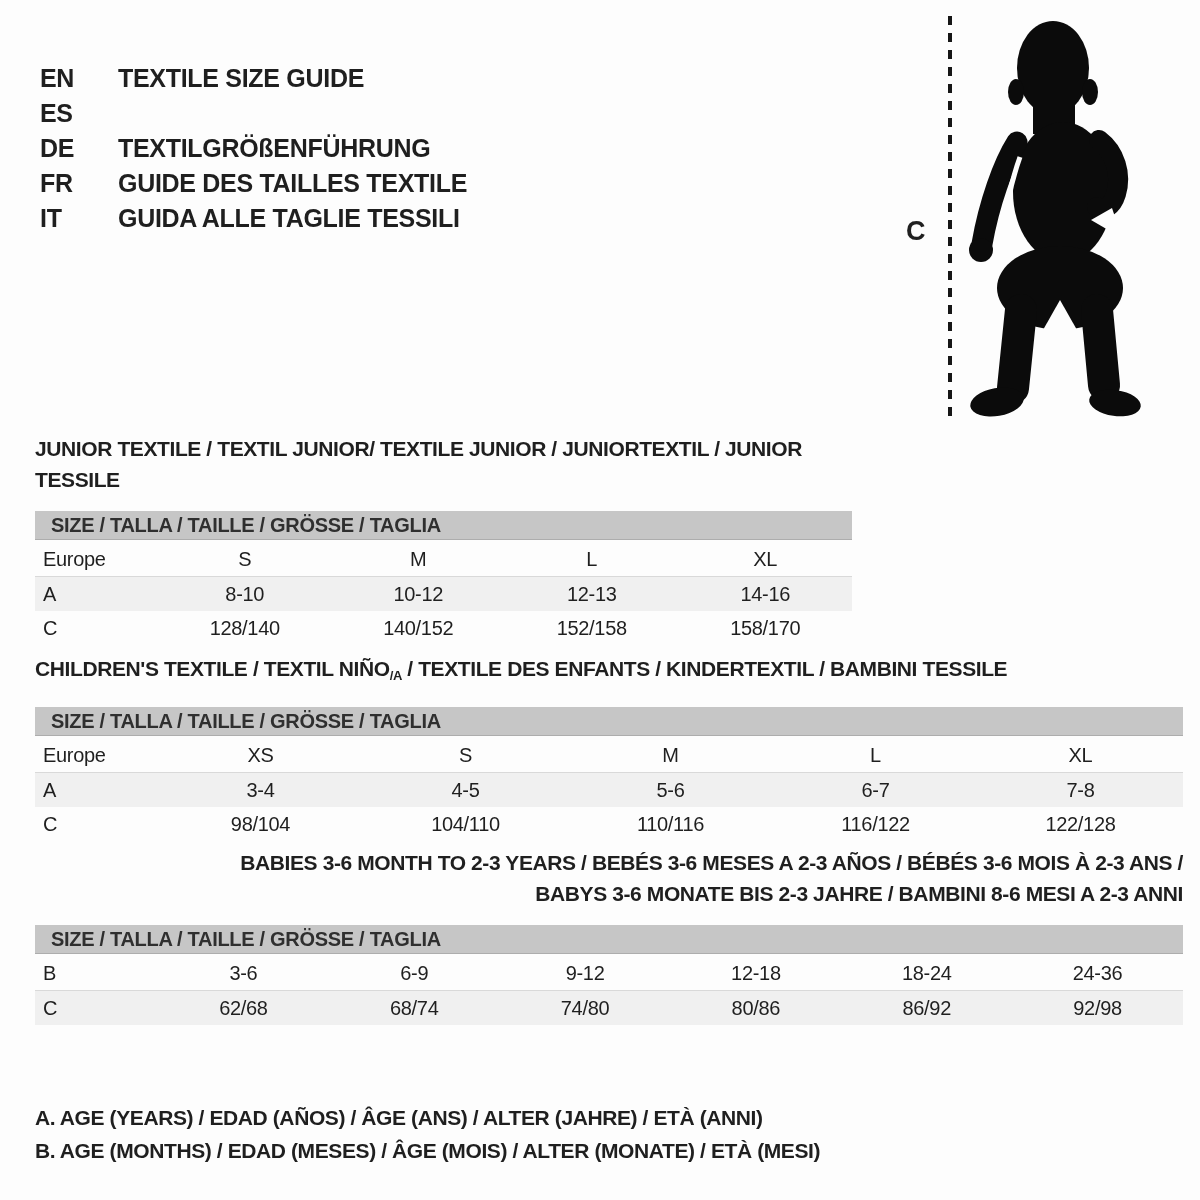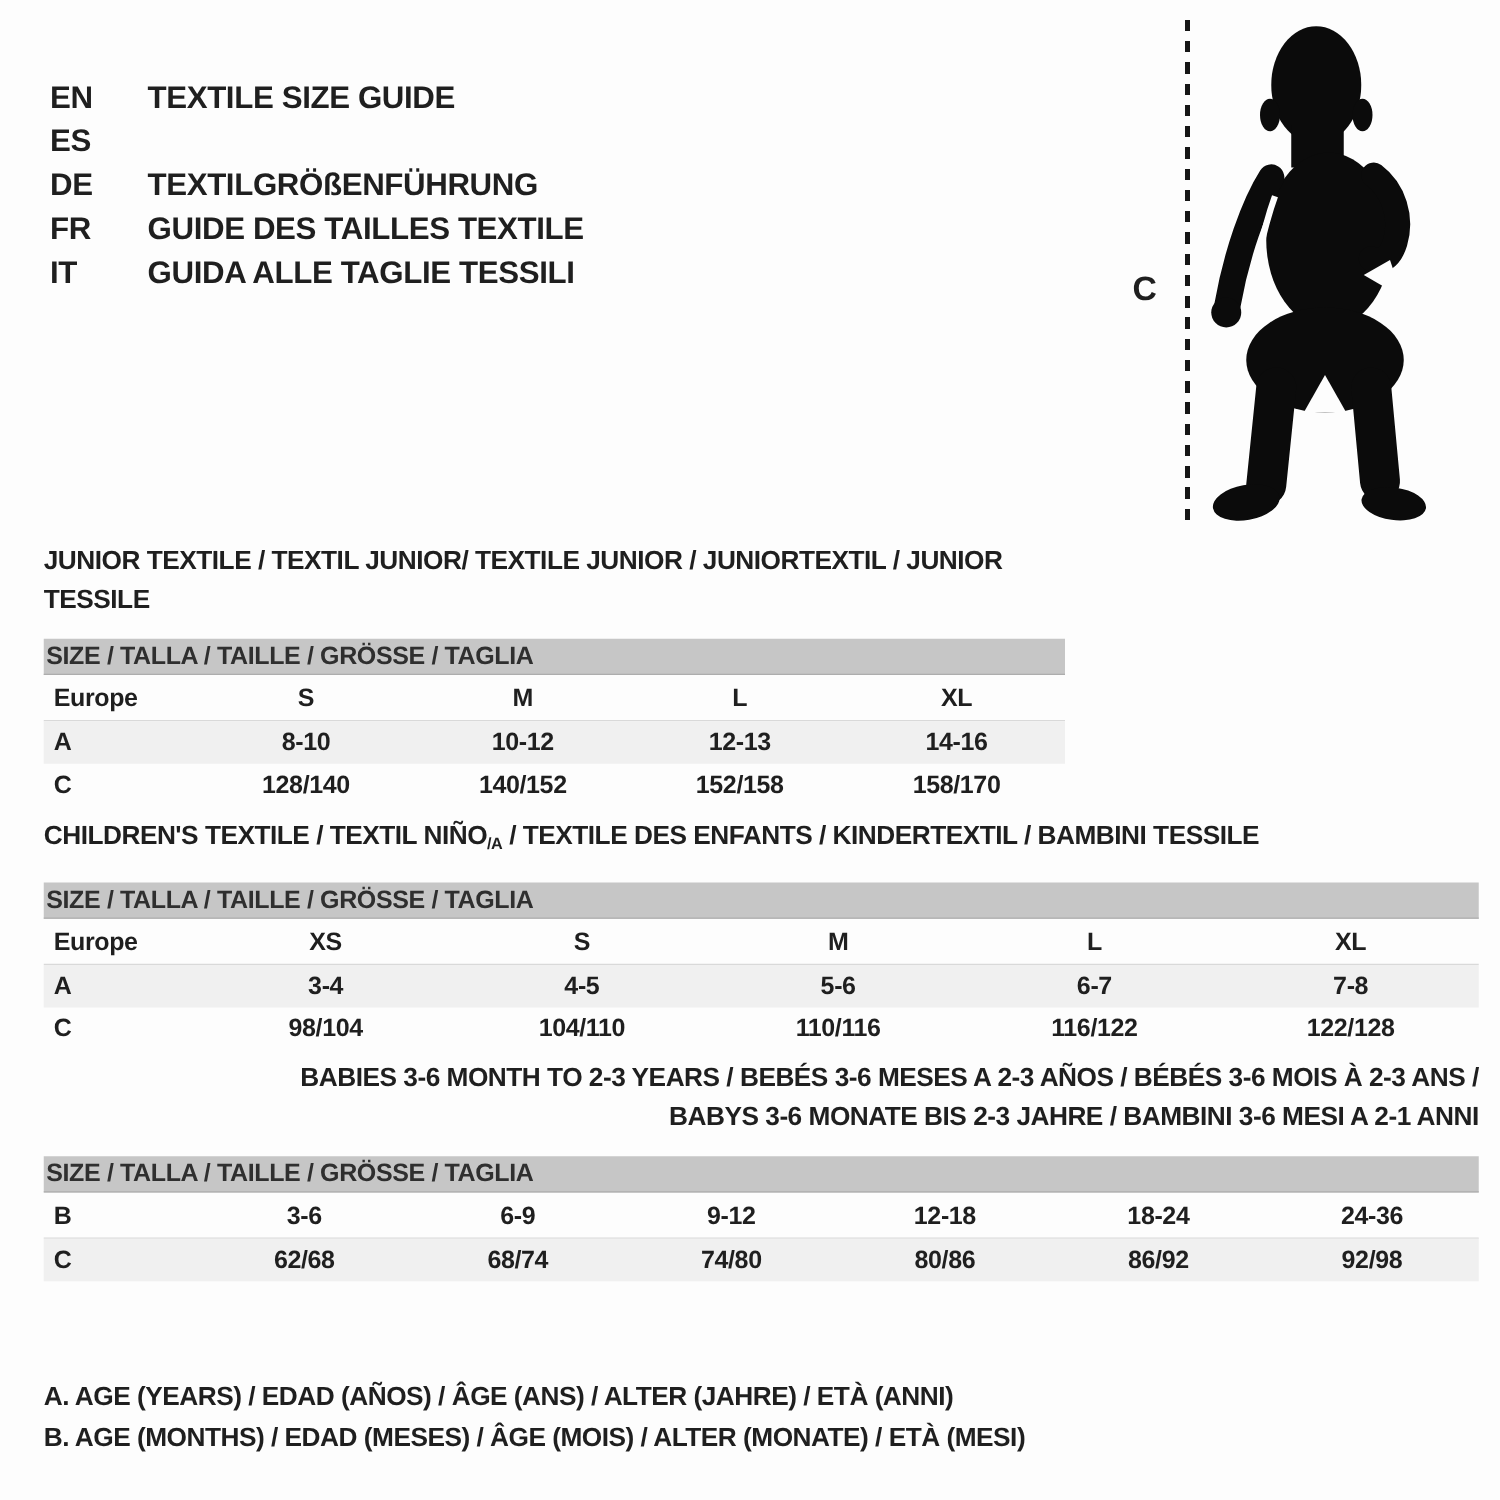--- a/index.html
+++ b/index.html
@@ -22,24 +22,24 @@
   
   .size-section{position:absolute;left:35px;}
   .junior{top:433px;width:817px;}
   .children{top:653px;width:1148px;}
   .babies{top:847px;width:1148px;}
   .section-title{font-size:21px;font-weight:700;line-height:31px;letter-spacing:-0.4px;}
   .section-title .sub{font-size:13px;vertical-align:-4px;font-weight:700;}
   .size-table{margin-top:16px;}
   .t-header{
     height:28px;background:#c6c6c6;display:flex;align-items:center;
-    padding-left:2px;font-size:20px;font-weight:700;color:#2f2f2f;
+    padding-left:16px;font-size:20px;font-weight:700;color:#2f2f2f;
     border-bottom:1px solid #adadad;margin-bottom:3px;
   }
-  .t-row{display:flex;height:34px;align-items:center;font-size:20px;font-weight:700;box-sizing:border-box;}
+  .t-row{display:flex;height:34px;align-items:center;font-size:20px;font-weight:400;box-sizing:border-box;}
   .t-row.shaded{background:#f0f0f0;}
   .t-row.first{border-bottom:1px solid #d9d9d9;}
   .t-label{width:115px;padding-left:8px;}
   .t-cell{flex:1;text-align:center;}
   
   .legend{position:absolute;left:35px;top:1101px;font-size:21px;font-weight:700;line-height:33px;letter-spacing:-0.4px;}
 </style>
 </head>
 <body>
 
@@ -159,21 +159,21 @@
           <div class="t-cell">104/110</div>
           <div class="t-cell">110/116</div>
           <div class="t-cell">116/122</div>
           <div class="t-cell">122/128</div>
         </div>
       </div>
     </section>
   <section class="size-section babies">
       <h2 class="section-title" style="margin: 0px; text-align: right;">
         <div class="title-line"><span>BABIES 3-6 MONTH TO 2-3 YEARS / BEBÉS 3-6 MESES A 2-3 AÑOS / BÉBÉS 3-6 MOIS À 2-3 ANS /</span></div>
-        <div class="title-line"><span>BABYS 3-6 MONATE BIS 2-3 JAHRE / BAMBINI 3-6 MESI A 2-1 ANNI</span></div>
+        <div class="title-line"><span>BABYS 3-6 MONATE BIS 2-3 JAHRE / BAMBINI 8-6 MESI A 2-3 ANNI</span></div>
       </h2>
       <div class="size-table">
         <div class="t-header">SIZE / TALLA / TAILLE / GRÖSSE / TAGLIA</div>
         <div class="t-row first">
           <div class="t-label">B</div>
           <div class="t-cell">3-6</div>
           <div class="t-cell">6-9</div>
           <div class="t-cell">9-12</div>
           <div class="t-cell">12-18</div>
           <div class="t-cell">18-24</div>

